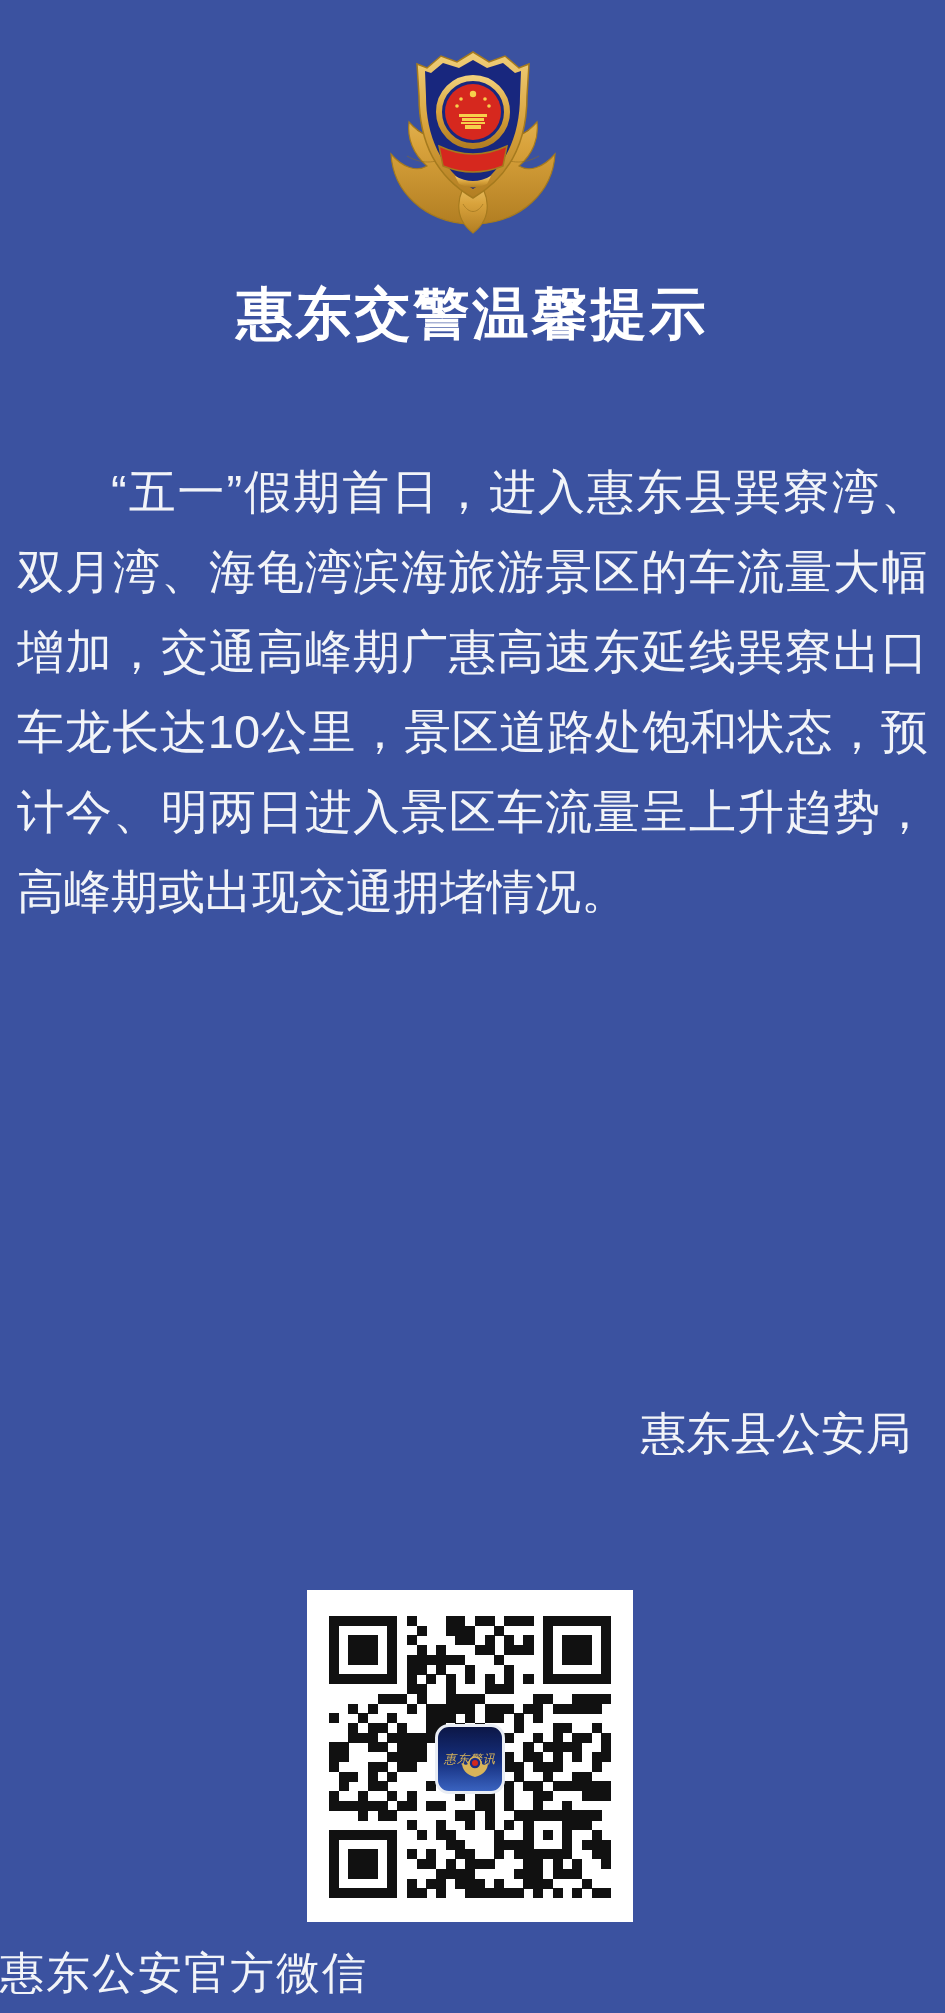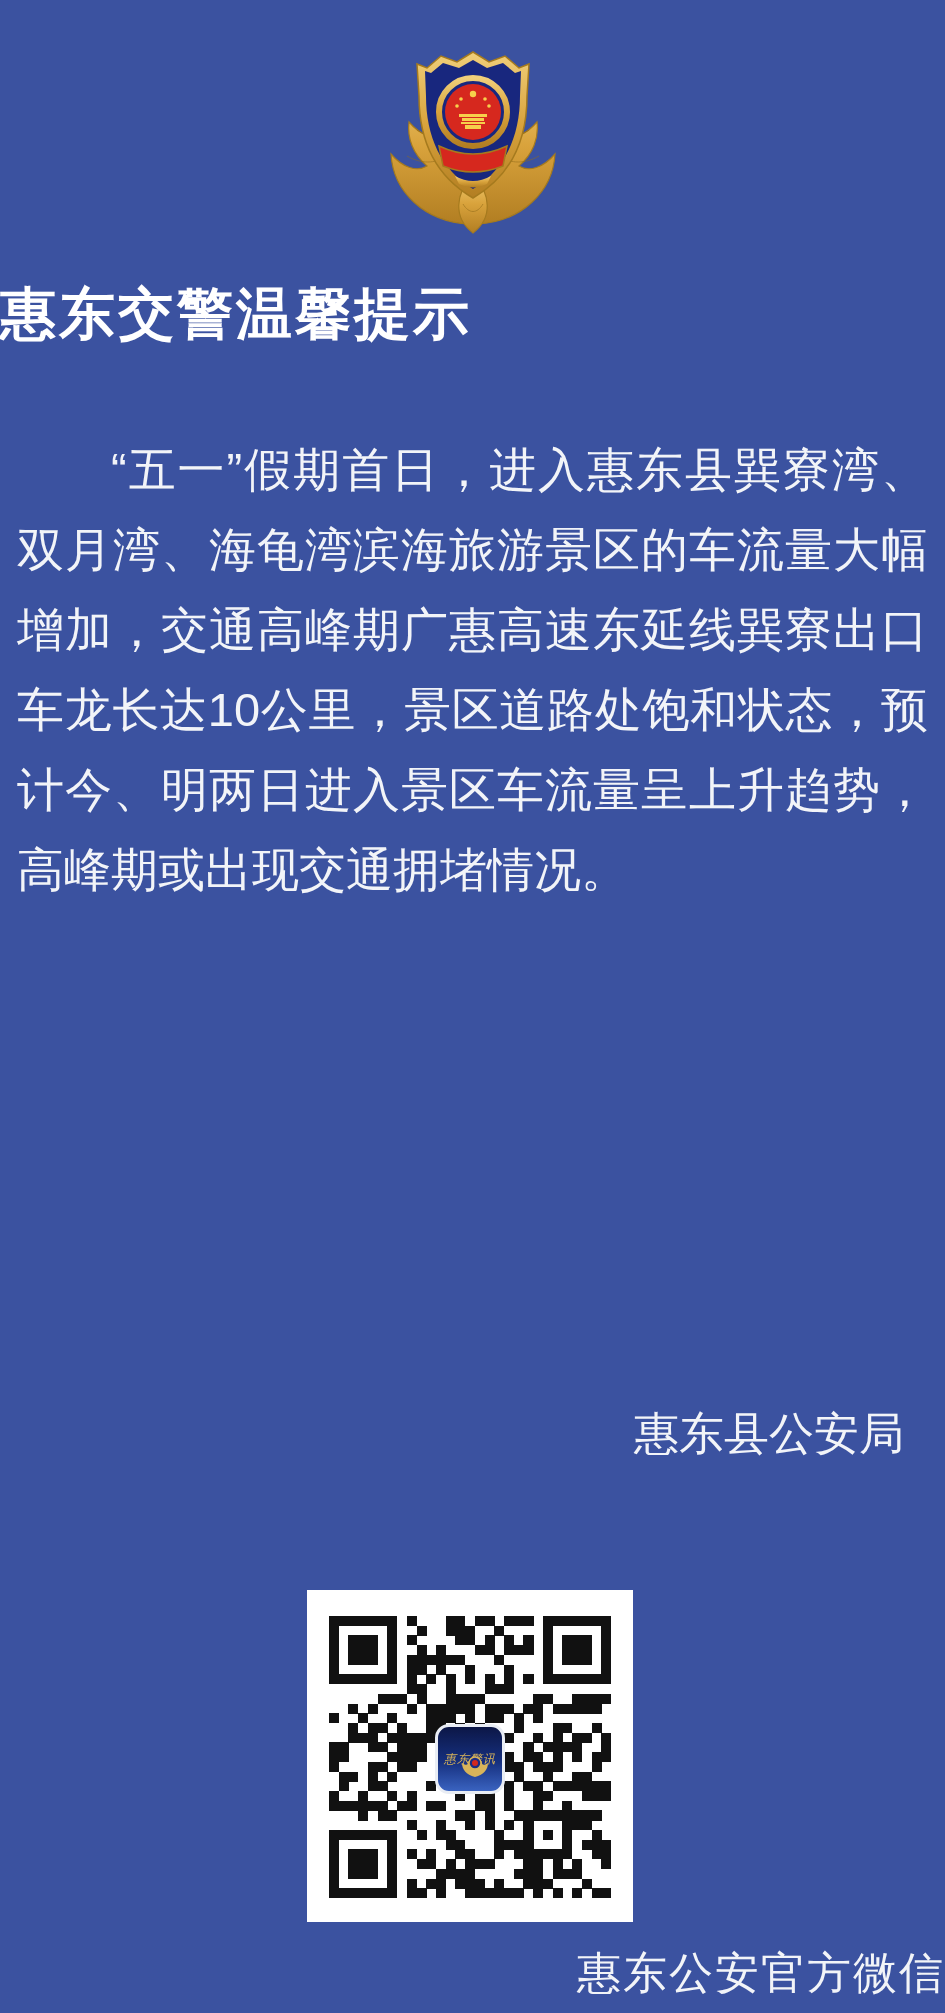--- a/index.html
+++ b/index.html
@@ -7,33 +7,33 @@
     position:relative;
     width:945px;height:2013px;
     margin:0 auto;
     background:var(--background,#3b52a0);
     overflow:hidden;
     font-family:"Liberation Sans","DejaVu Sans",sans-serif;
   }
   .badge-wrap{position:absolute;left:377px;top:26px;width:192px;height:210px;}
   .poster-title{
     position:absolute;left:0;top:277px;width:100%;margin:0;
-    text-align:left;
+    text-align:center;
     font-size:56px;font-weight:bold;letter-spacing:3px;
     color:var(--title_text,#ffffff);
   }
   .notice-body{
-    position:absolute;left:17px;top:430px;width:911px;
+    position:absolute;left:17px;top:452px;width:911px;
     color:var(--body_text,#f2f4f8);
     font-size:47px;line-height:80px;
     text-align:justify;
   }
   .notice-body p{margin:0;text-indent:2em;}
   .signature-block{
-    position:absolute;right:41px;top:1396px;
+    position:absolute;right:34px;top:1396px;
     text-align:center;
     color:var(--body_text,#f2f4f8);
     font-size:45px;line-height:76px;
   }
   .qr-card{
     position:absolute;left:307px;top:1590px;width:326px;height:332px;
     background:var(--qr_card,#ffffff);
   }
   .qr-card svg{position:absolute;left:22px;top:26px;display:block;}
   .qr-logo{
@@ -43,21 +43,21 @@
     background:linear-gradient(180deg,#0c1747 0%,#16307f 55%,#3a63c0 100%);
     display:flex;flex-direction:column;align-items:center;justify-content:center;
     gap:2px;
   }
   .qr-logo-text{
     color:#d8b45a;font-size:12px;font-style:italic;letter-spacing:1px;
     line-height:12px;white-space:nowrap;
   }
   .qr-caption{
     position:absolute;left:0;top:1944px;width:100%;
-    text-align:right;
+    text-align:left;
     color:var(--body_text,#f2f4f8);
     font-size:44px;letter-spacing:2px;
   }
 </style>
 </head>
 <body>
 
 <div class="poster">
 
   <div class="badge-wrap">

